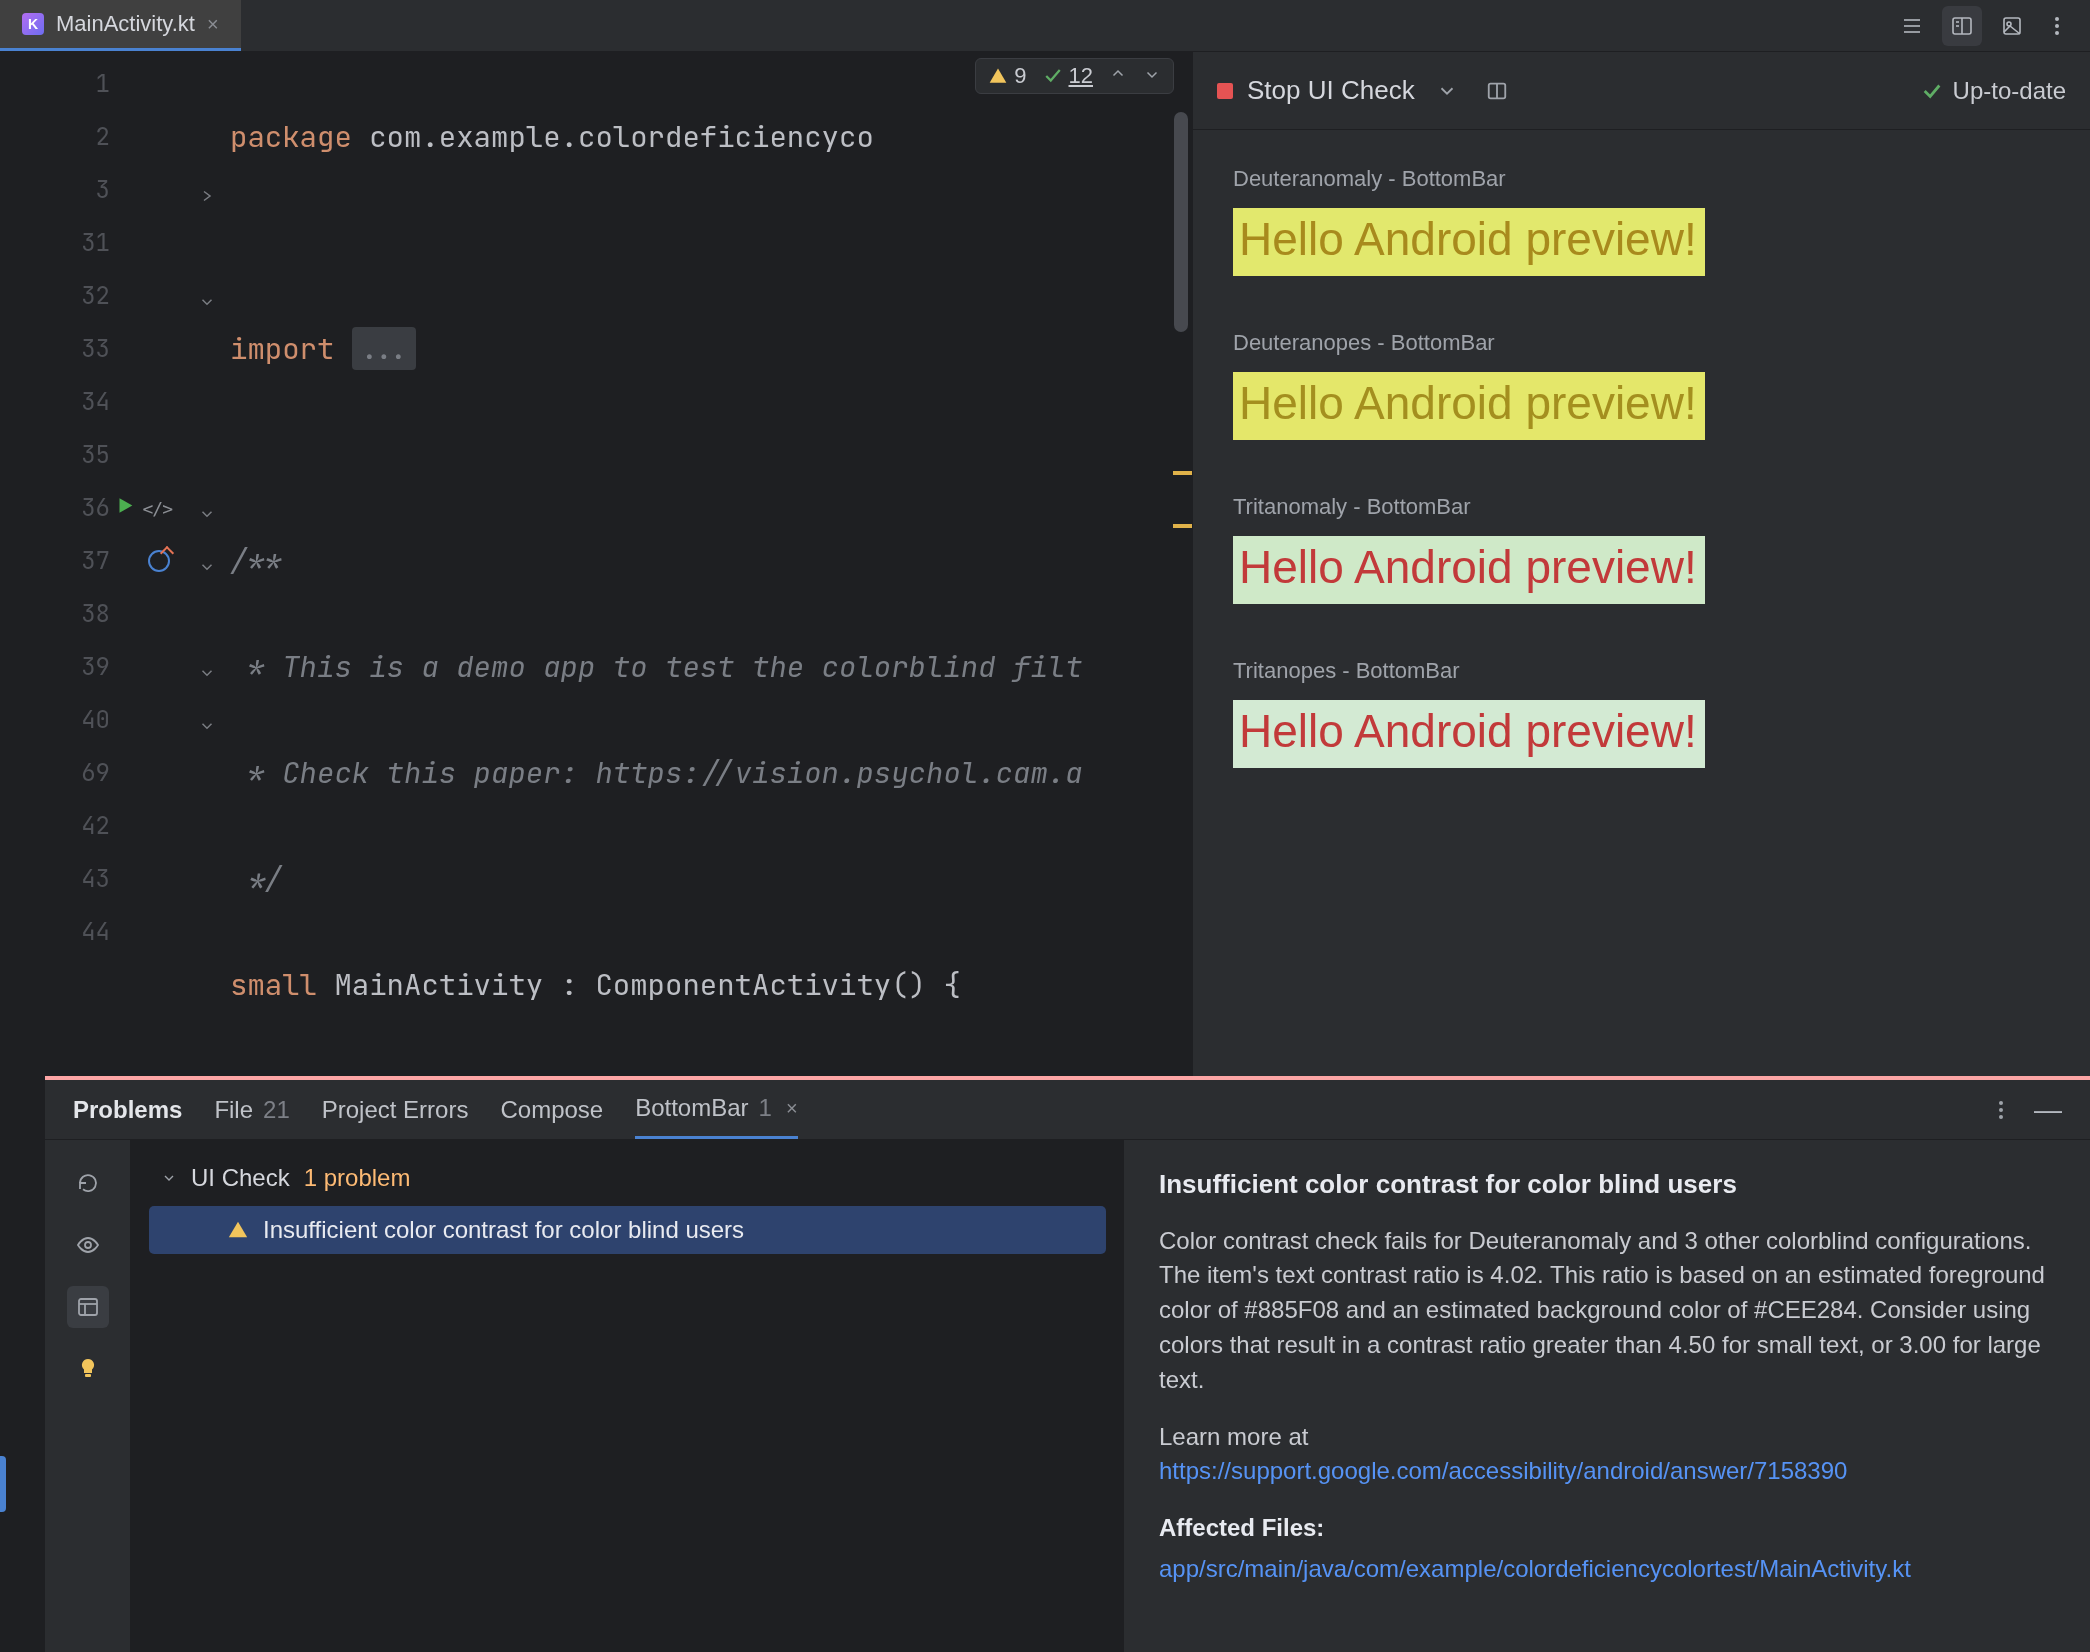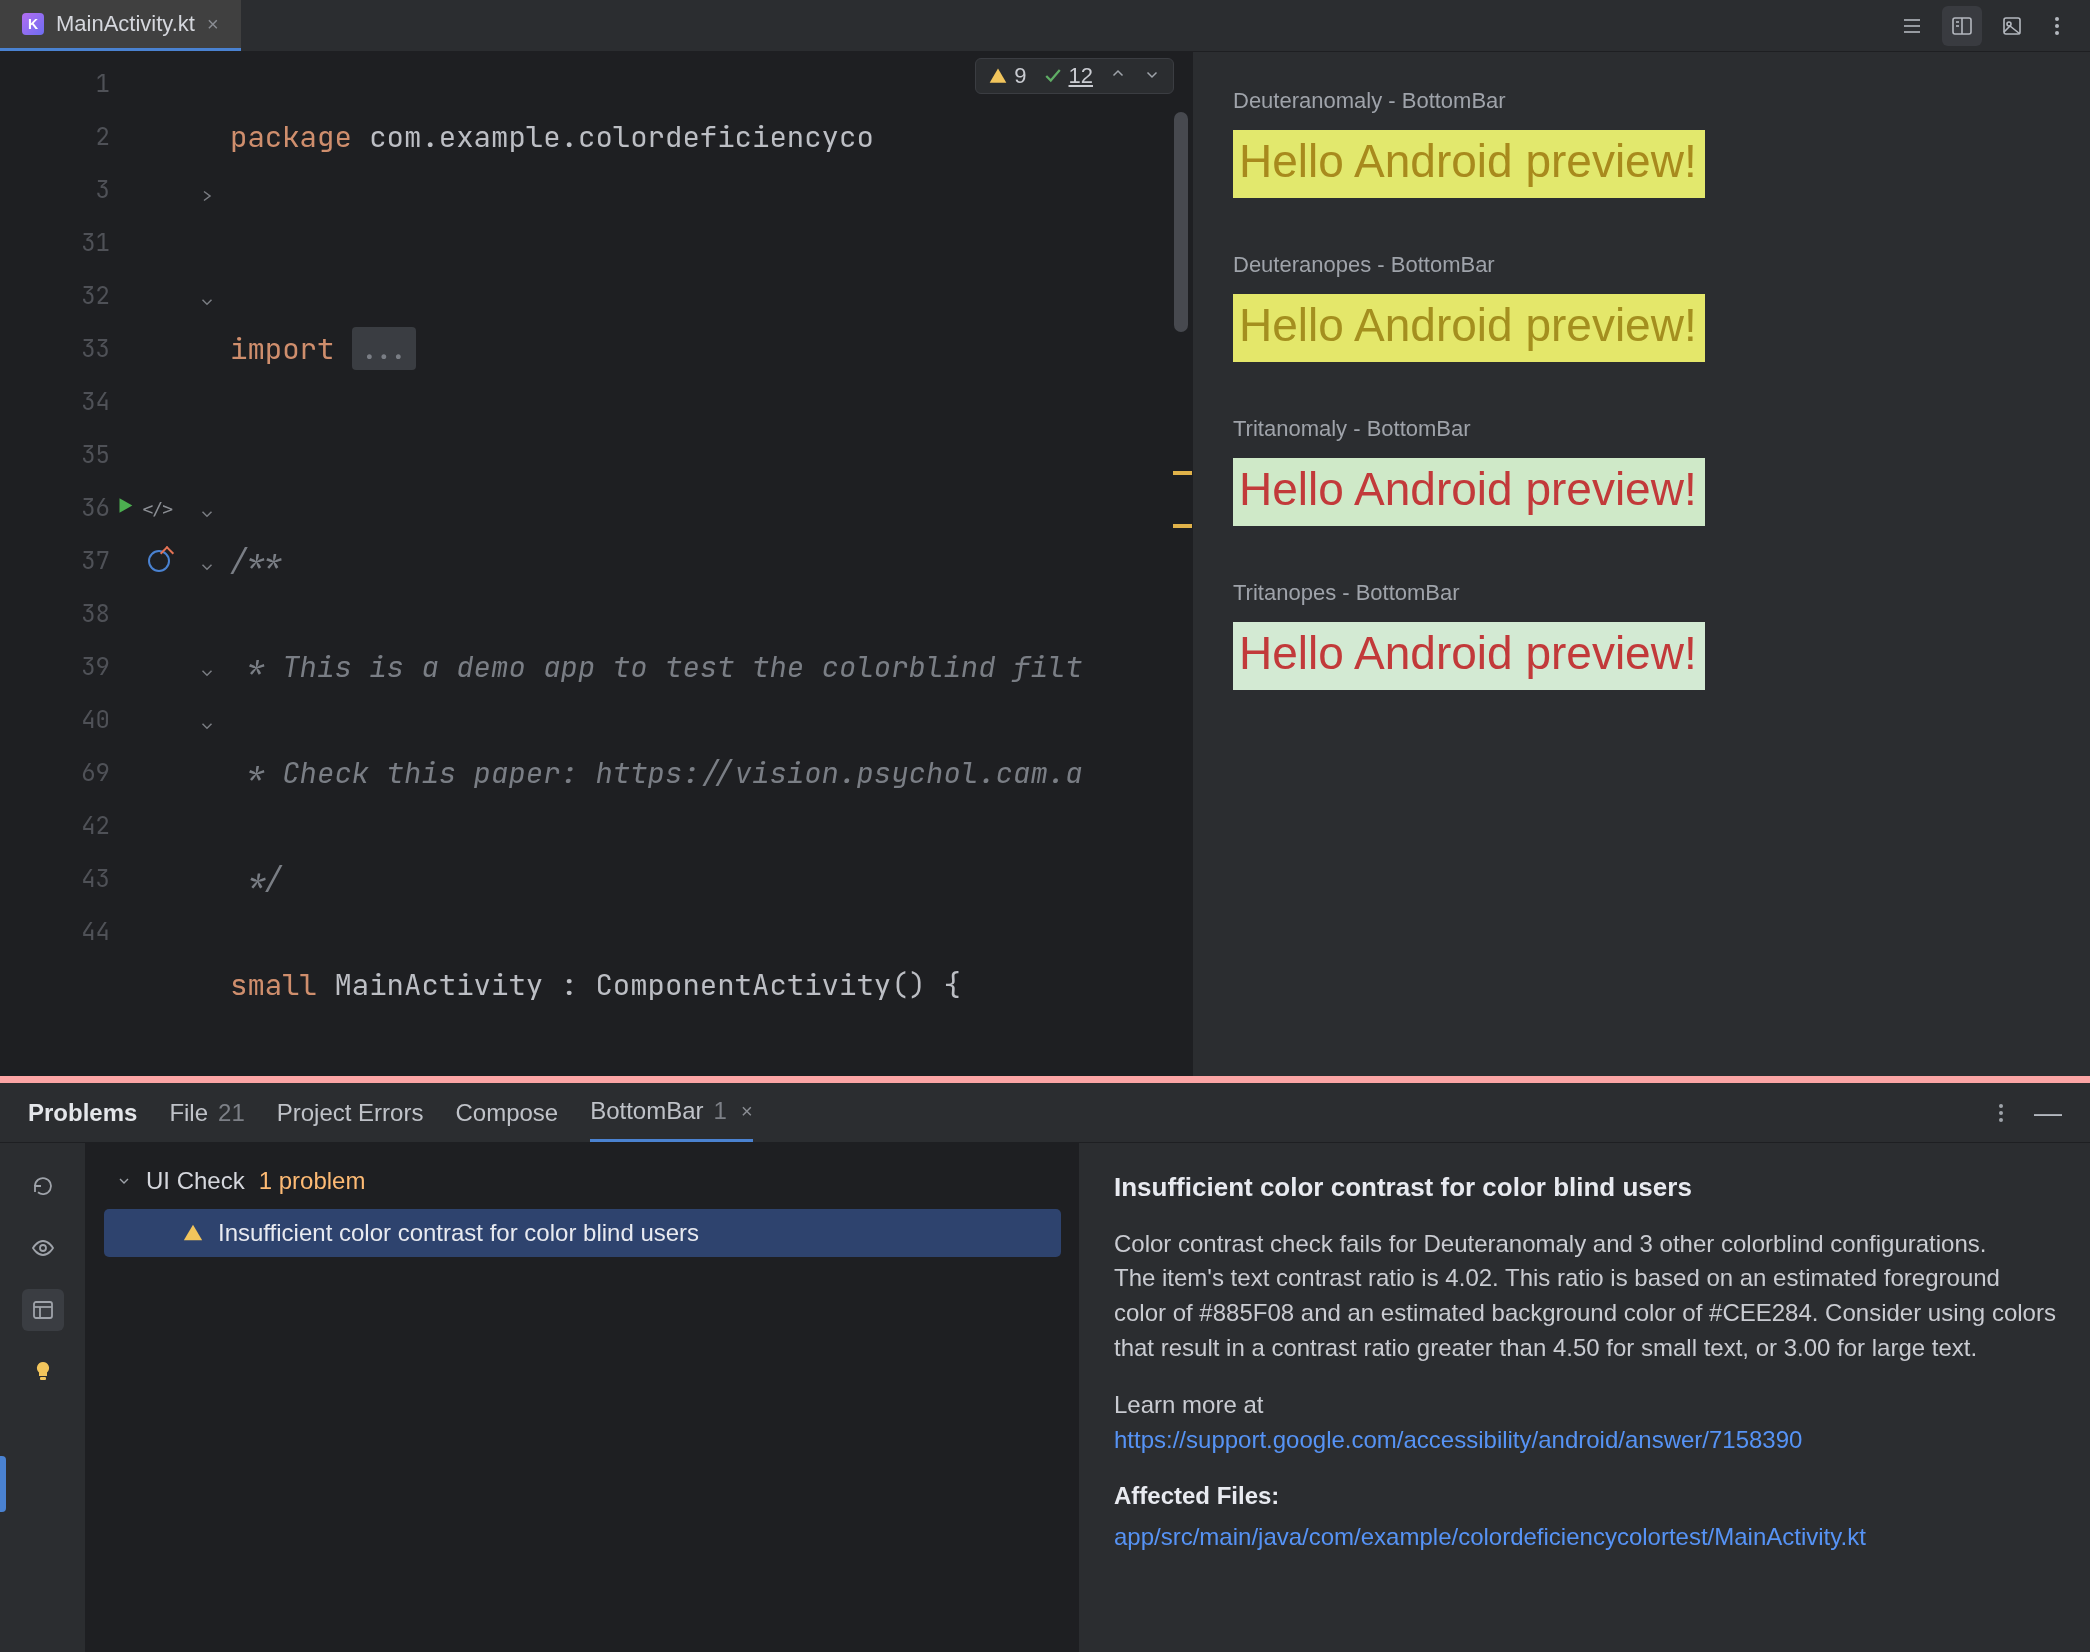--- a/index.html
+++ b/index.html
@@ -171,22 +171,22 @@
   .pv-item{ margin-bottom:54px;}
   .pv-title{ font-size:22px; color:#9fa3aa; margin-bottom:16px;}
   .pv-render{
     display:inline-block; font-size:46px; font-weight:400;
     font-family: Arial, sans-serif;
     padding:4px 8px 10px 6px;
   }
 
   
   .problems{
-    height:576px; background:#2b2d30; border-top:7px solid #fca5a5;
-    display:flex; flex-direction:column;
+    height:576px; background:#2b2d30; border-top:4px solid #fca5a5;
+    display:flex; flex-direction:column;margin-left:45px;
   }
   .pr-tabs{
     height:60px; display:flex; align-items:center; gap:32px; padding:0 28px;
     border-bottom:1px solid #1e1f22; position:relative;
   }
   .pr-tab{ font-size:24px; color:#bfc2c8; cursor:pointer; display:flex; align-items:center; gap:10px; height:100%;}
   .pr-tab.bold{ font-weight:600; color:#e4e6ea;}
   .pr-tab .count{ color:#7d8087;}
   .pr-tab.active{ border-bottom:3px solid #4a82d1;}
   .pr-tab .close{ font-size:20px; color:#8a8d93; cursor:pointer; margin-left:4px;}
@@ -400,20 +400,42 @@
 
 
 
 
         <div class="yl1"></div>
         <div class="yl2"></div>
       </div>
     </div>
 
     <div class="preview">
+      <div class="pv-toolbar">
+        <span class="stop-sq"></span>
+        <span class="lbl">Stop UI Check</span>
+        <span class="chev">
+            <svg viewBox="0 0 24 24">
+              <polyline points="6,9 12,15 18,9"></polyline>
+            </svg>
+          </span>
+        <span class="split">
+            <svg viewBox="0 0 24 24">
+              <rect x="3" y="4" width="18" height="16" rx="2"></rect>
+              <line x1="12" y1="4" x2="12" y2="20"></line>
+            </svg>
+          </span>
+        <span class="spacer"></span>
+        <span class="status">
+          <svg viewBox="0 0 24 24">
+              <polyline points="4,12 10,18 20,6"></polyline>
+            </svg>
+          <span>Up-to-date</span>
+        </span>
+      </div>
       <div class="pv-body" id="pv-body">
           <div class="pv-item"><div class="pv-title">Deuteranomaly - BottomBar</div><div class="pv-render" style="color: rgb(168, 138, 29); background: rgb(226, 232, 109);">Hello Android preview!</div></div>
           <div class="pv-item"><div class="pv-title">Deuteranopes - BottomBar</div><div class="pv-render" style="color: rgb(164, 143, 31); background: rgb(228, 231, 106);">Hello Android preview!</div></div>
           <div class="pv-item"><div class="pv-title">Tritanomaly - BottomBar</div><div class="pv-render" style="color: rgb(194, 58, 58); background: rgb(207, 233, 200);">Hello Android preview!</div></div>
           <div class="pv-item"><div class="pv-title">Tritanopes - BottomBar</div><div class="pv-render" style="color: rgb(194, 58, 58); background: rgb(211, 234, 211);">Hello Android preview!</div></div>
         </div>
     </div>
   </div>
 
   <div class="problems">

